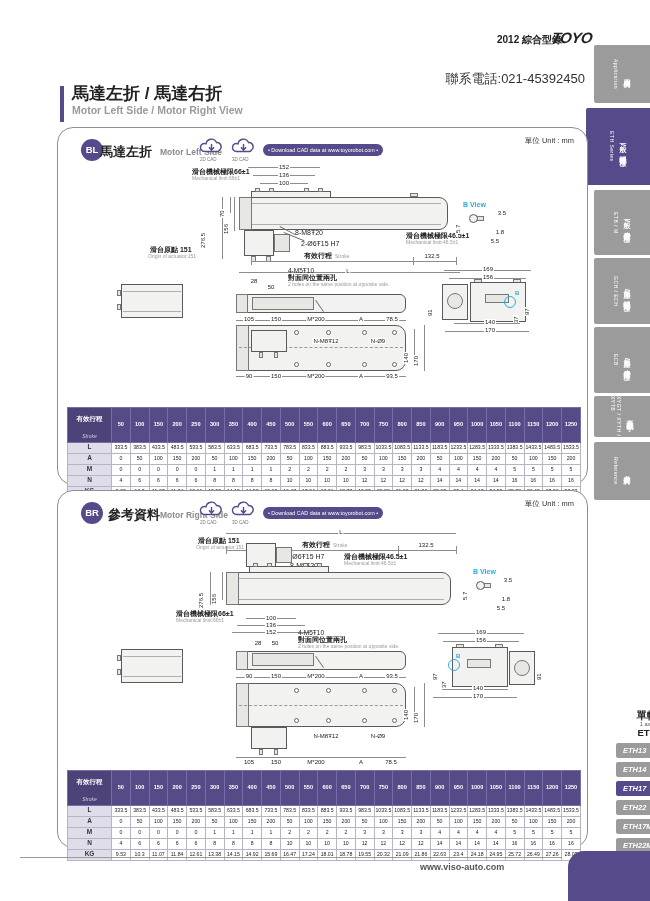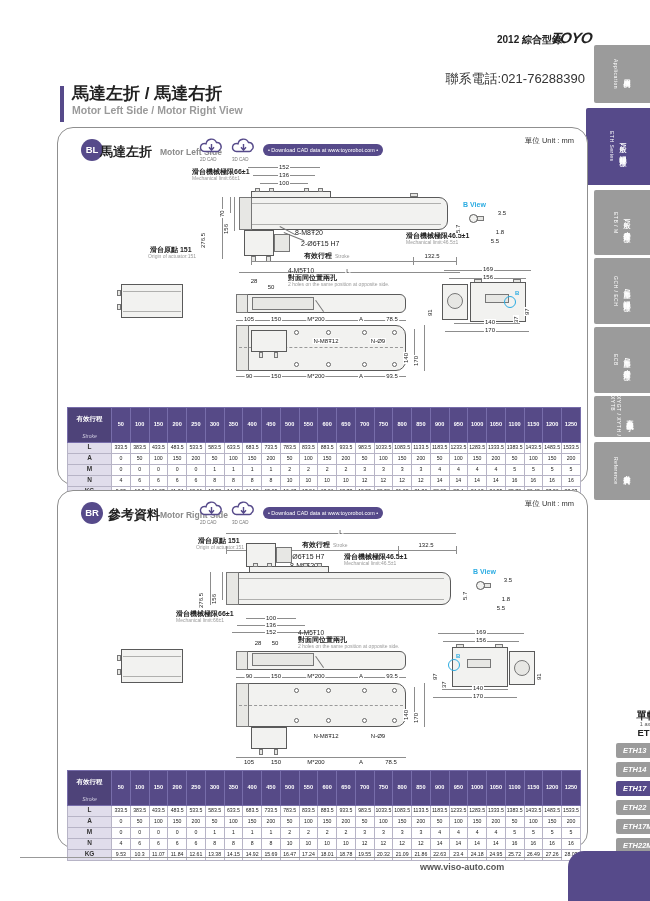--- a/index.html
+++ b/index.html
@@ -69,21 +69,21 @@
   .nitem{width:60px;height:15px;margin-bottom:4px;background:#9b9b9b;color:#fff;font-size:7.5px;
          font-weight:bold;font-style:italic;line-height:15px;padding-left:7px;border-radius:2px;
          box-sizing:border-box}
   .nitem.active{background:#564a8a}
 </style>
 </head>
 <body>
 
 <div class="catalog">2012 綜合型錄</div>
 <div class="brand">TOYO</div>
-<div class="phone">聯系電話:021-76288390</div>
+<div class="phone">聯系電話:021-45392450</div>
 
 <div class="tbar"></div>
 <div class="tzh">馬達左折 / 馬達右折</div>
 <div class="ten">Motor Left Side / Motor Right View</div>
 
 <div id="sidebar">
     <div class="stab" style="top: 45px; height: 58px;">
       <span class="stzh">應用例</span>
       <span class="sten">Application</span>
     </div>

